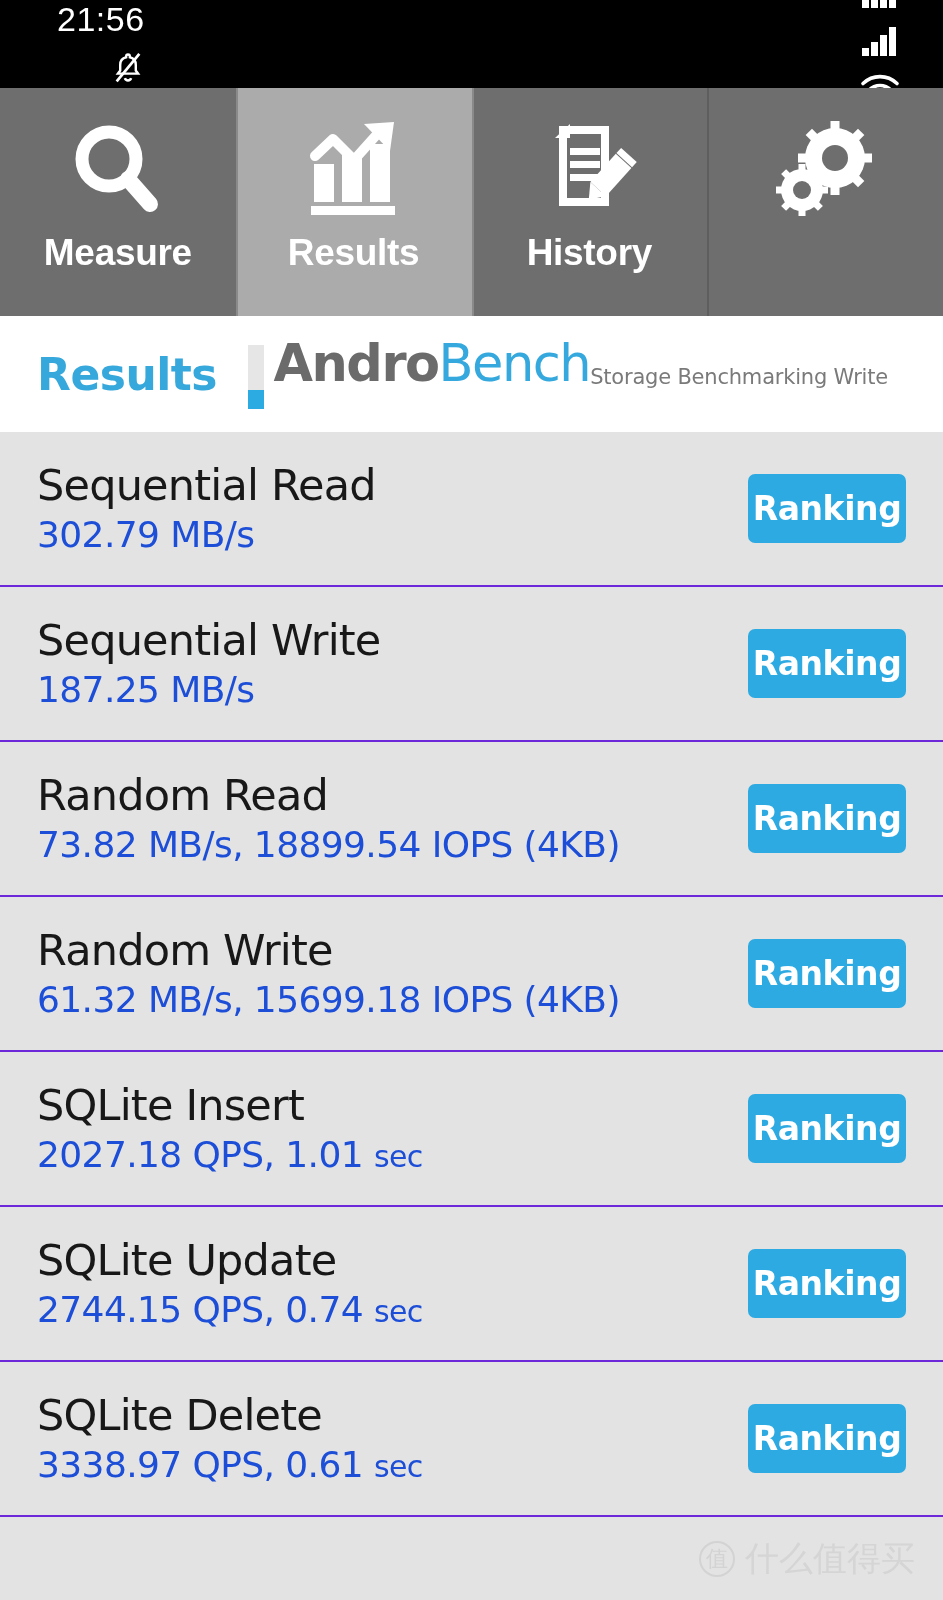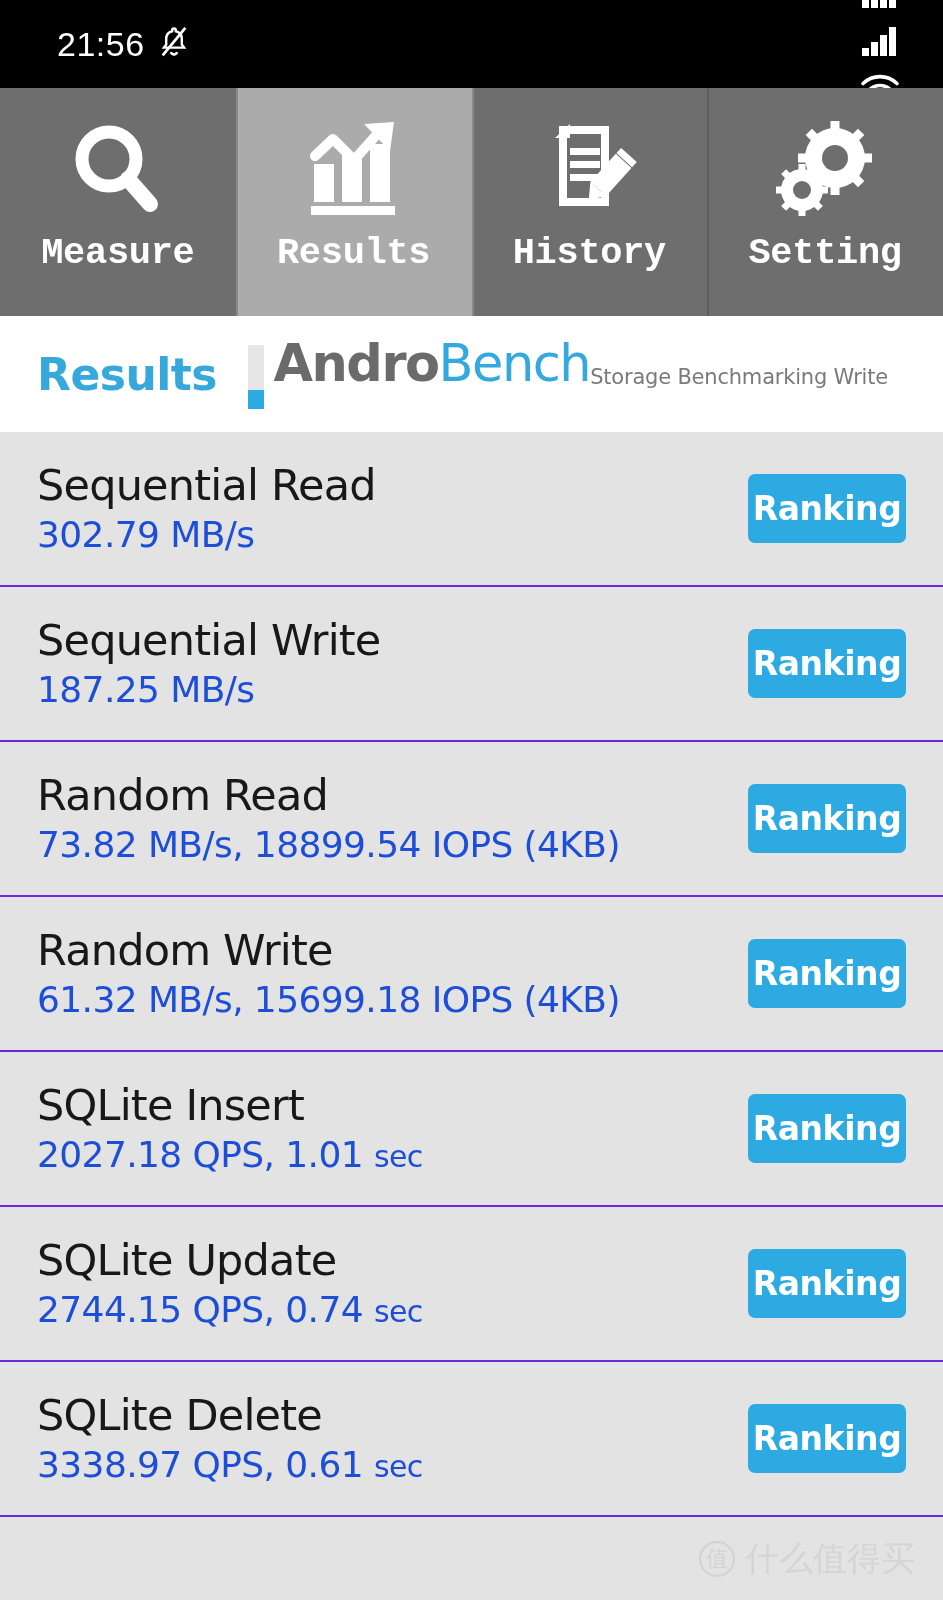--- a/index.html
+++ b/index.html
@@ -14,21 +14,21 @@
   
   .statusbar {
     height: 88px; background: #000; color: #fff;
     display: flex; align-items: center; flex-shrink: 0;
     padding: 0 28px 0 57px;
   }
   .sb-clock {
     font-family: "Liberation Sans", sans-serif;
     font-size: 34px; letter-spacing: 0.5px; font-weight: 400;
   }
-  .sb-left { display: flex; align-items: center; gap: 12px; }
+  .sb-left { display: flex; align-items: flex-end; gap: 12px; flex-direction: column; }
   .sb-right { margin-left: auto; display: flex; align-items: center; gap: 14px; flex-direction: column; }
   .icn { display: block; }
 
   
   .tabbar { height: 228px; display: flex; flex-shrink: 0; background: #6e6e6e; }
   .tab {
     flex: 1 1 0; display: flex; flex-direction: column;
     align-items: center; justify-content: flex-start;
     padding-top: 26px; position: relative;
     background: #6e6e6e;
@@ -36,21 +36,21 @@
   .tab.active { background: #ababab; }
   .tab + .tab::before {
     content: ""; position: absolute; left: 0; top: 0; bottom: 0;
     width: 2px; background: #5e5e5e;
   }
   .tab.active + .tab::before,
   .tab.active::before { background: #8a8a8a; }
   .tab-icon { height: 112px; display: flex; align-items: center; justify-content: center; }
   .tab-label {
     margin-top: 6px; color: #fff; font-size: 37px;
-    font-family: Liberation Mono, monospace; font-weight: 700;
+    font-family: Liberation Sans, sans-serif; font-weight: 700;
     letter-spacing: -0.3px;
   }
 
   
   .titlebar {
     height: 116px; background: #fff; flex-shrink: 0;
     display: flex; align-items: center; padding: 0 55px 0 37px;
     position: relative;
   }
   .page-title {
@@ -244,21 +244,20 @@
                 <rect x="-3.5" y="-26" width="7" height="9"></rect>
                 <rect x="-3.5" y="17" width="7" height="9"></rect>
                 <rect x="-26" y="-3.5" width="9" height="7"></rect>
                 <rect x="17" y="-3.5" width="9" height="7"></rect>
               </g>
               <circle r="9" fill="#6e6e6e"></circle>
             </g>
           </g>
         </svg>
       </div>
-      <div class="tab-label">Setting</div>
     </div>
   </div>
 
   <div class="titlebar">
     <div class="page-title">Results</div>
     <div class="brand">
       <div class="brand-bar"></div>
       <div class="brand-text">
         <div class="brand-name">
           <span class="b1">Andro</span><span class="b2">Bench</span>

